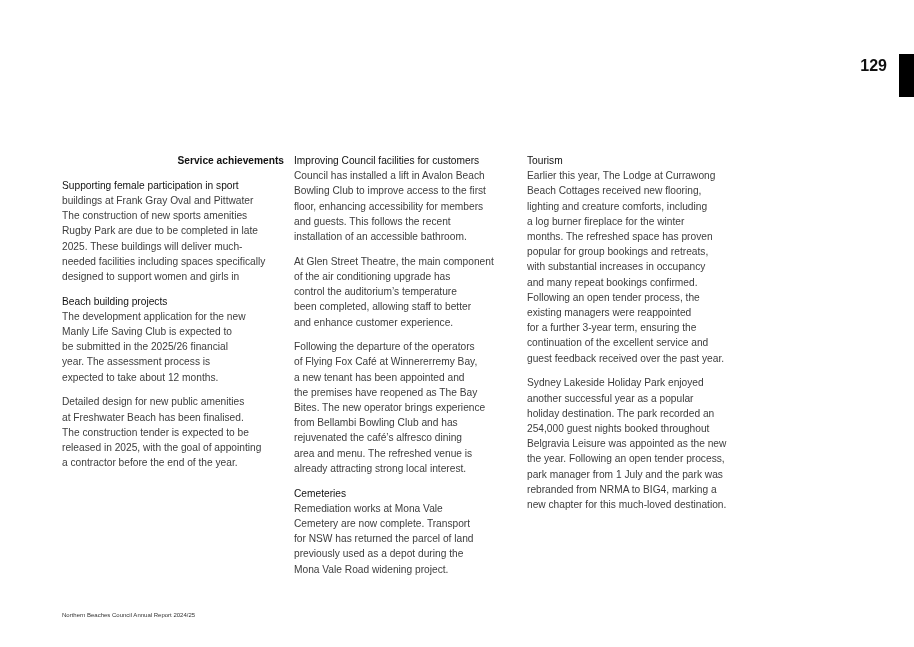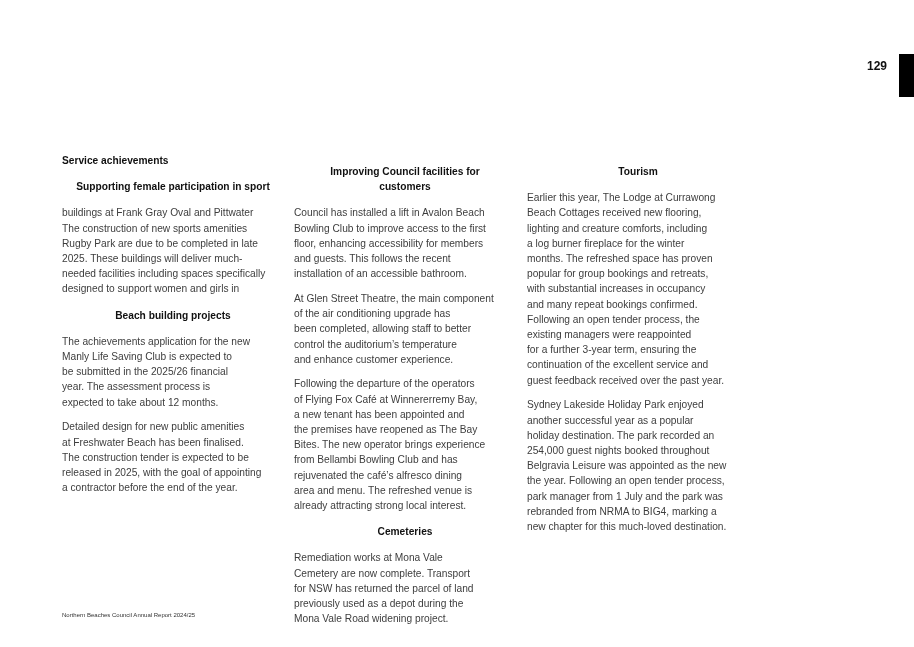--- a/index.html
+++ b/index.html
@@ -3,36 +3,36 @@
 <meta charset="utf-8">
 <style>
   html, body { margin: 0; padding: 0; }
   body {
     width: 914px; height: 647px; background: #ffffff; position: relative; overflow: hidden;
     font-family: "Liberation Sans", "DejaVu Sans", sans-serif;
     color: #3a3a3a;
   }
   .page-number {
     position: absolute; top: 59px; right: 27px;
-    font-size: 12px; font-weight: bold; color: #111; line-height: 14px;
+    font-size: 16px; font-weight: bold; color: #111; line-height: 14px;
   }
   .page-tab {
     position: absolute; top: 54px; left: 899px; width: 15px; height: 43px; background: #000;
   }
   .col {
     position: absolute; top: 153px; width: 222px;
     font-size: 10.2px; line-height: 15.2px; color: #3d3d3d;
   }
   .col1 { left: 62px; }
   .col2 { left: 294px; }
   .col3 { left: 527px; }
   .heading {
-    font-weight: bold; color: #111; margin: 11px; text-align: center;
+    font-weight: normal; color: #111; margin: 0;
   }
-  .section-title { font-weight: bold; color: #111; margin: 0 0 9.5px 0; }
+  .section-title { font-weight: bold; color: #111; margin: 0 0 9.5px 0; text-align: right; }
   .line { display: block; white-space: nowrap; }
   .footer {
     position: absolute; left: 62px; top: 611px; font-size: 6px; color: #333; line-height: 8px;
   }
 </style>
 </head>
 <body>
 
 <div class="page-number">129</div>
 <div class="page-tab"></div>
@@ -45,21 +45,21 @@
     <span class="line">buildings at Frank Gray Oval and Pittwater</span>
     <span class="line">The construction of new sports amenities</span>
     <span class="line">Rugby Park are due to be completed in late</span>
     <span class="line">2025. These buildings will deliver much-</span>
     <span class="line">needed facilities including spaces specifically</span>
     <span class="line">designed to support women and girls in</span>
   </div>
 
   <div style="margin-bottom:9.5px;">
     <div class="heading">Beach building projects</div>
-    <span class="line">The achievements application for the new</span>
+    <span class="line">The development application for the new</span>
     <span class="line">Manly Life Saving Club is expected to</span>
     <span class="line">be submitted in the 2025/26 financial</span>
     <span class="line">year. The assessment process is</span>
     <span class="line">expected to take about 12 months.</span>
   </div>
 
   <div>
     <span class="line">Detailed design for new public amenities</span>
     <span class="line">at Freshwater Beach has been finalised.</span>
     <span class="line">The construction tender is expected to be</span>
@@ -74,22 +74,22 @@
     <span class="line">Council has installed a lift in Avalon Beach</span>
     <span class="line">Bowling Club to improve access to the first</span>
     <span class="line">floor, enhancing accessibility for members</span>
     <span class="line">and guests. This follows the recent</span>
     <span class="line">installation of an accessible bathroom.</span>
   </div>
 
   <div style="margin-bottom:9.5px;">
     <span class="line">At Glen Street Theatre, the main component</span>
     <span class="line">of the air conditioning upgrade has</span>
+    <span class="line">control the auditorium’s temperature</span>
     <span class="line">been completed, allowing staff to better</span>
-    <span class="line">control the auditorium’s temperature</span>
     <span class="line">and enhance customer experience.</span>
   </div>
 
   <div style="margin-bottom:9.5px;">
     <span class="line">Following the departure of the operators</span>
     <span class="line">of Flying Fox Café at Winnererremy Bay,</span>
     <span class="line">a new tenant has been appointed and</span>
     <span class="line">the premises have reopened as The Bay</span>
     <span class="line">Bites. The new operator brings experience</span>
     <span class="line">from Bellambi Bowling Club and has</span>

